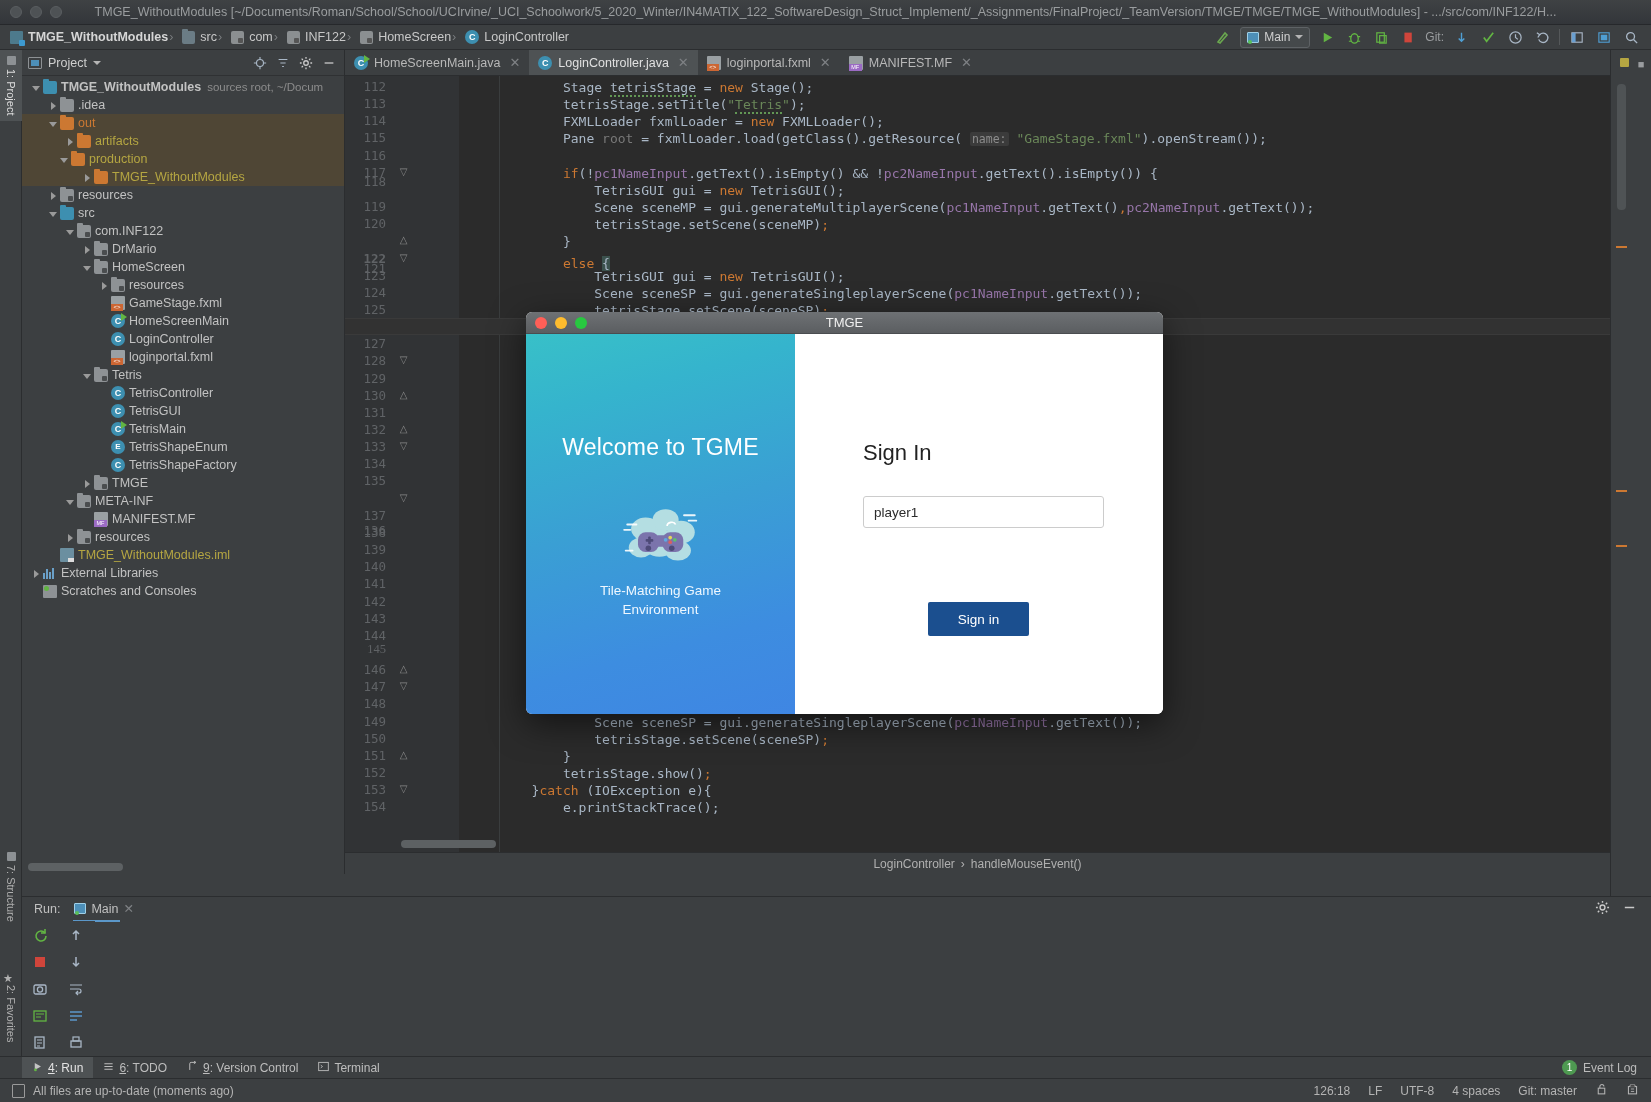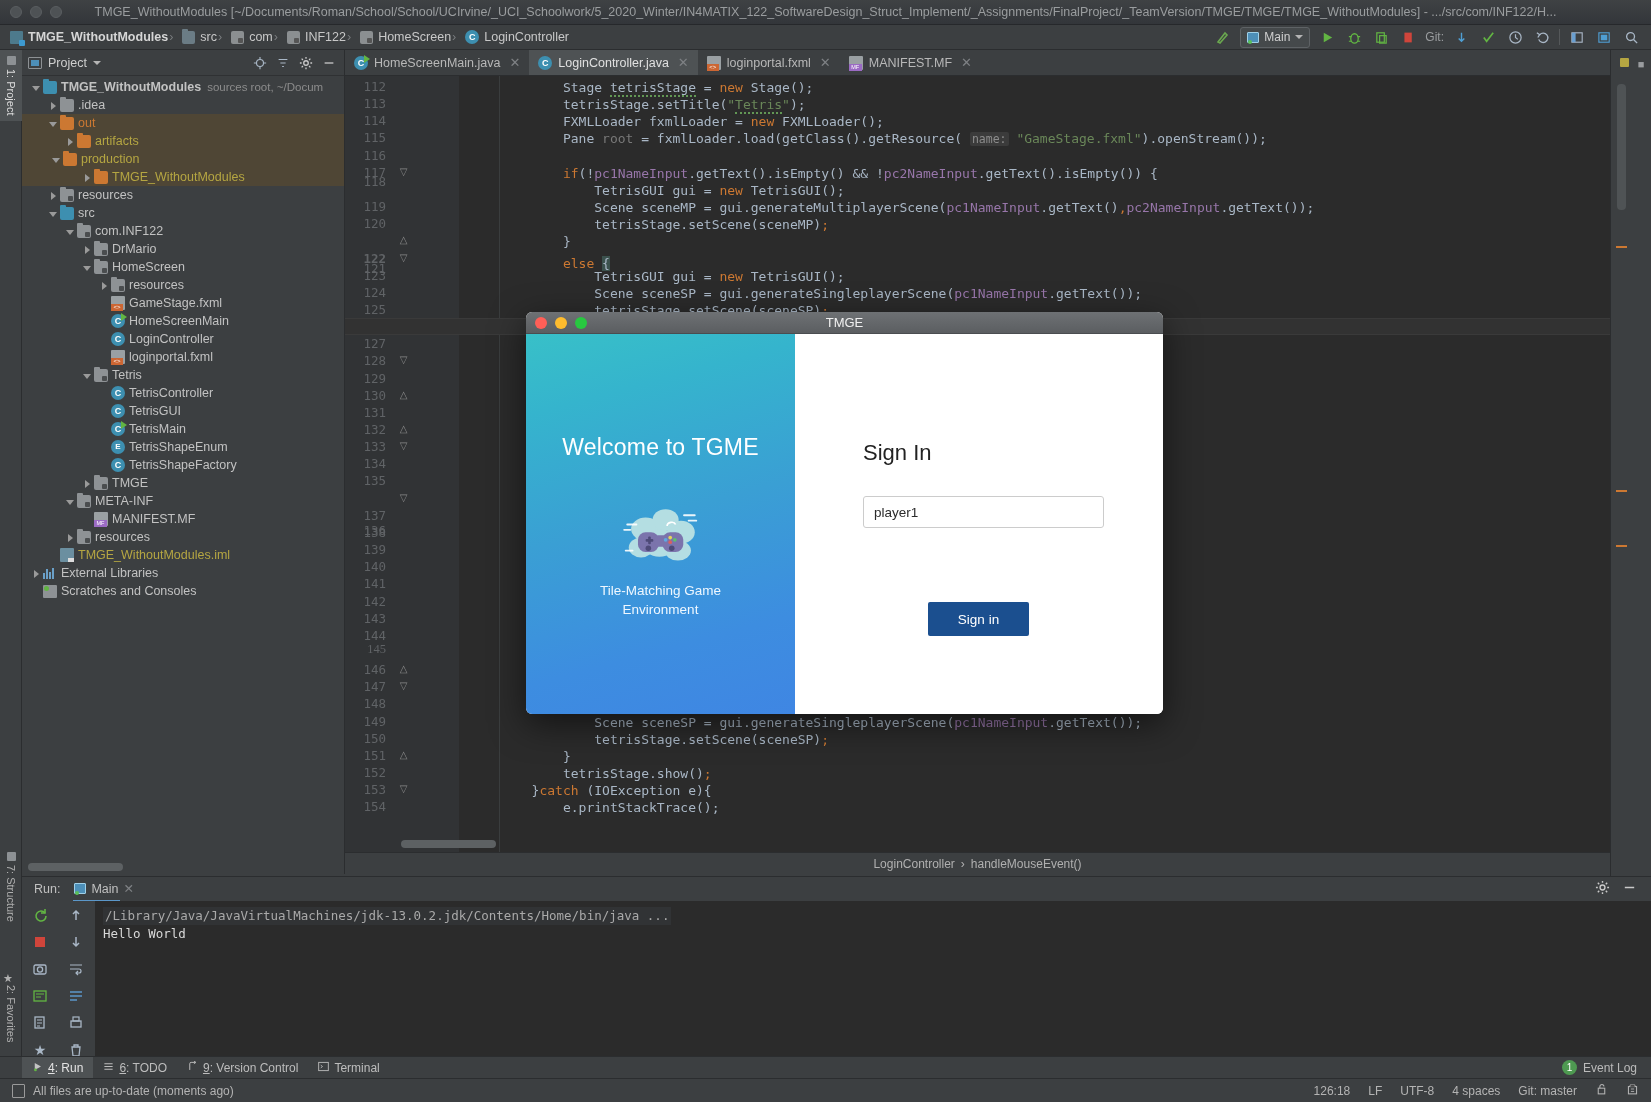--- a/index.html
+++ b/index.html
@@ -159,21 +159,21 @@
   
   #right-strip {
     position:absolute; right:0; top:50px; width:41px; bottom:46px; background:#3c3f41;
     border-left:1px solid #2b2d2f;
   }
   #inspect-tick { position:absolute; right:22px; top:8px; width:9px;height:9px; background:#b5a642; border-radius:1px;}
   #scroll-thumb { position:absolute; right:25px; top:34px; width:9px; height:126px; background:#4f5355; border-radius:4px;}
 
   
   #run-panel {
-    position:absolute; left:22px; right:0; bottom:46px; height:180px; background:#3c3f41;
+    position:absolute; left:22px; right:0; bottom:46px; height:160px; background:#3c3f41;
     border-top:1px solid #2b2d2f;
   }
   #run-head { height:24px; display:flex; align-items:center; gap:8px; padding-left:12px; font-size:12.5px; color:#c0c0c0;}
   #run-tab { display:flex; align-items:center; gap:5px; padding:2px 6px 3px; position:relative;}
   #run-tab .ut { position:absolute; left:5px; right:20px; bottom:-3px; height:2px; background:#5b97c9;}
   #run-tab .cfg-ic2 { width:12px;height:11px;background:#4d8fb8;border:1px solid #9fd0e8;border-radius:1px;position:relative;}
   #run-tab .cfg-ic2:after{content:"";position:absolute;left:0;bottom:-2px;width:4px;height:4px;border-radius:50%;background:#5ac05a;}
   #run-head .hx { color:#7e8184; }
   #run-head-right { margin-left:auto; display:flex; gap:12px; padding-right:14px; align-items:center;}
   #console {
@@ -424,21 +424,21 @@
       <div class="node hl" style="padding-left: 25px;">
         <span class="arrow d"></span>
         <span class="tnode-ic f-orange"></span>
         <span class="lbl-orange">out</span>
       </div>
       <div class="node hl" style="padding-left: 42px;">
         <span class="arrow r"></span>
         <span class="tnode-ic f-orange"></span>
         <span class="lbl-yellow">artifacts</span>
       </div>
-      <div class="node hl" style="padding-left: 28px;">
+      <div class="node hl" style="padding-left: 36px;">
         <span class="arrow d"></span>
         <span class="tnode-ic f-orange"></span>
         <span class="lbl-yellow">production</span>
       </div>
       <div class="node hl" style="padding-left: 59px;">
         <span class="arrow r"></span>
         <span class="tnode-ic f-orange"></span>
         <span class="lbl-yellow">TMGE_WithoutModules</span>
       </div>
       <div class="node" style="padding-left: 25px;">
@@ -851,24 +851,20 @@
             <rect x="5" y="2" width="6" height="4" fill="none" stroke="#a9b7c6" stroke-width="1.2"></rect>
           </svg>
       </span>
       <span class="rs-ic">
         <svg width="16" height="16" viewBox="0 0 16 16">
             <path d="M4 5h8l-1 9H5L4 5zM6 3h4v2H6z" fill="none" stroke="#a9b7c6" stroke-width="1.3"></path>
           </svg>
       </span>
     </div>
   </div>
-  <div id="console">
-    <div><span class="con-line cmd mono">/Library/Java/JavaVirtualMachines/jdk-13.0.2.jdk/Contents/Home/bin/java ...</span></div>
-    <div class="con-line out mono">Hello World</div>
-  </div>
 </div>
 
 <div id="bottom-tabs">
   <div style="width:22px;"></div>
   <div class="bt active">
     <span>
       <svg width="11" height="11" viewBox="0 0 16 16">
           <path d="M4 3 L13 8 L4 13 Z" fill="#c4c4c4"></path>
           <circle cx="5" cy="13" r="2" fill="#62b543"></circle>
         </svg>

